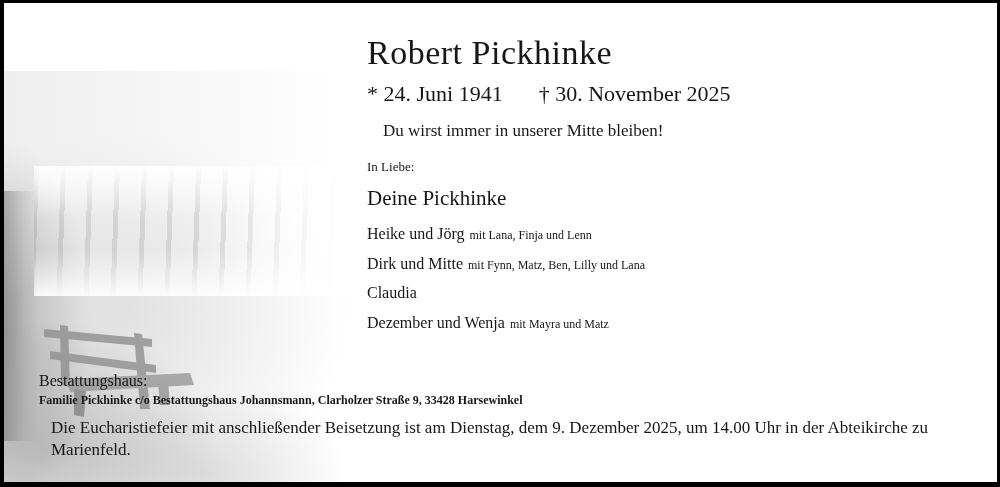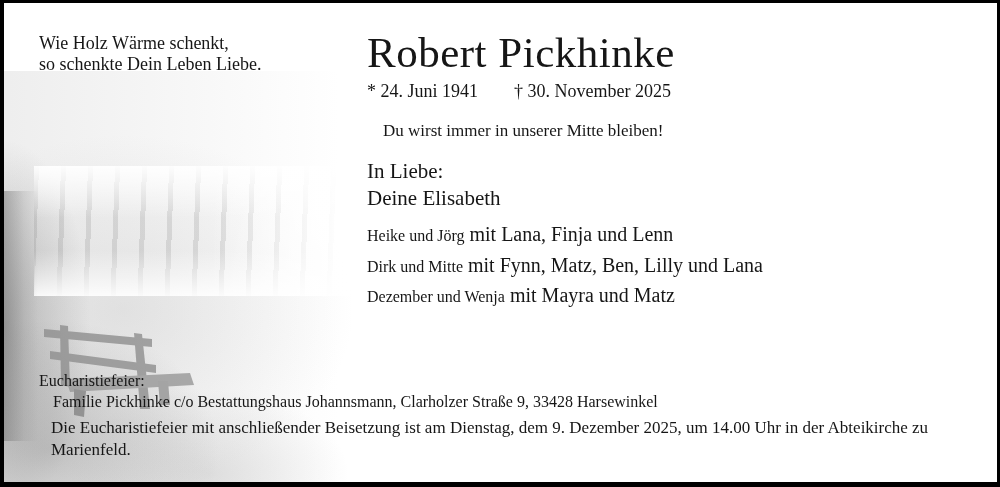--- a/index.html
+++ b/index.html
@@ -33,31 +33,31 @@
       repeating-linear-gradient(92deg, rgba(140,140,140,0.24) 0 5px, rgba(140,140,140,0) 5px 27px);
   }
   .trunk{
     position:absolute;left:0;top:120px;width:34px;height:250px;
     background:linear-gradient(to right, rgba(105,105,105,0.45), rgba(140,140,140,0.18) 60%, rgba(160,160,160,0) 100%);
   }
   .bench{position:absolute;left:26px;top:246px;width:185px;height:108px;opacity:0.8;}
   
   .quote{position:absolute;left:35px;top:30px;font-size:18px;line-height:21px;}
   .main-col{position:absolute;left:363px;top:0;width:630px;}
-  .title{position:absolute;left:0;top:26px;font-size:43px;line-height:48px;letter-spacing:0.5px;white-space:nowrap;}
-  .dates{position:absolute;left:0;top:78px;font-size:18px;white-space:nowrap;}
+  .title{position:absolute;left:0;top:26px;font-size:34px;line-height:48px;letter-spacing:0.5px;white-space:nowrap;}
+  .dates{position:absolute;left:0;top:78px;font-size:22px;white-space:nowrap;}
   .death{margin-left:36px;}
   .message{position:absolute;left:16px;top:118px;font-size:17px;white-space:nowrap;}
-  .salutation{position:absolute;left:0;top:156px;font-size:21px;white-space:nowrap;}
+  .salutation{position:absolute;left:0;top:156px;font-size:13px;white-space:nowrap;}
   .spouse{position:absolute;left:0;top:183px;font-size:21px;white-space:nowrap;}
   .mourners{position:absolute;left:0;top:217px;line-height:28.5px;white-space:nowrap;}
   .m-main{font-size:16px;}
-  .m-rest{font-size:20px;padding-left:5px;}
+  .m-rest{font-size:12px;padding-left:5px;}
   .addr-label{position:absolute;left:0;top:369px;font-size:16px;white-space:nowrap;}
-  .addr-line{position:absolute;left:14px;top:390px;font-size:16px;white-space:nowrap;}
+  .addr-line{position:absolute;left:0;top:390px;font-size:12px;white-space:nowrap;font-weight:bold;}
   .service{position:absolute;left:12px;top:414px;font-size:17px;line-height:21.5px;width:958px;} 
   .bottom-inner{position:absolute;left:35px;top:0;width:958px;height:487px;}
 </style>
 </head>
 <body>
 
 <div class="page">
 
   <div class="photo">
     <div class="trees"></div>
@@ -72,45 +72,42 @@
         <polygon points="104,16 112,17 120,92 110,92"></polygon>
 
         <polygon points="36,62 160,56 164,68 40,75" fill="#989898"></polygon>
 
         <polygon points="44,72 56,74 54,100 44,98" fill="#858585"></polygon>
         <polygon points="128,64 138,64 140,88 130,88" fill="#959595"></polygon>
       </g>
     </svg>
   </div>
 
-  <div class="quote">
-    <div>Wie Holz Wärme schenkt,</div>
-    <div>so schenkte Dein Leben Liebe.</div>
-  </div>
 
   <div class="main-col">
     <div class="title">Robert Pickhinke</div>
 
     <div class="dates">
       <span>* 24. Juni 1941</span><span class="death">† 30. November 2025</span>
     </div>
 
     <div class="message">Du wirst immer in unserer Mitte bleiben!</div>
 
     <div class="salutation">In Liebe:</div>
 
-    <div class="spouse">Deine Elisabeth</div>
+    <div class="spouse">Deine Pickhinke</div>
 
     <div class="mourners">
       <div><span class="m-main">Heike und Jörg</span><span class="m-rest">mit Lana, Finja und Lenn</span></div>
       <div><span class="m-main">Dirk und Mitte</span><span class="m-rest">mit Fynn, Matz, Ben, Lilly und Lana</span></div>
+      <div><span class="m-main">Claudia</span><span class="m-rest"></span></div>
       <div><span class="m-main">Dezember und Wenja</span><span class="m-rest">mit Mayra und Matz</span></div>
       <div><span class="m-rest"></span></div>
     </div>
   </div>
 
   <div class="bottom-inner">
-    <div class="addr-label">Eucharistiefeier:</div>
+    <div class="addr-label">Bestattungshaus:</div>
     <div class="addr-line">Familie Pickhinke c/o Bestattungshaus Johannsmann, Clarholzer Straße 9, 33428 Harsewinkel</div>
     <div class="service">Die Eucharistiefeier mit anschließender Beisetzung ist am Dienstag, dem 9. Dezember 2025, um 14.00 Uhr in der Abteikirche zu Marienfeld.</div>
   </div>
 
 </div>
 
 </body></html>

